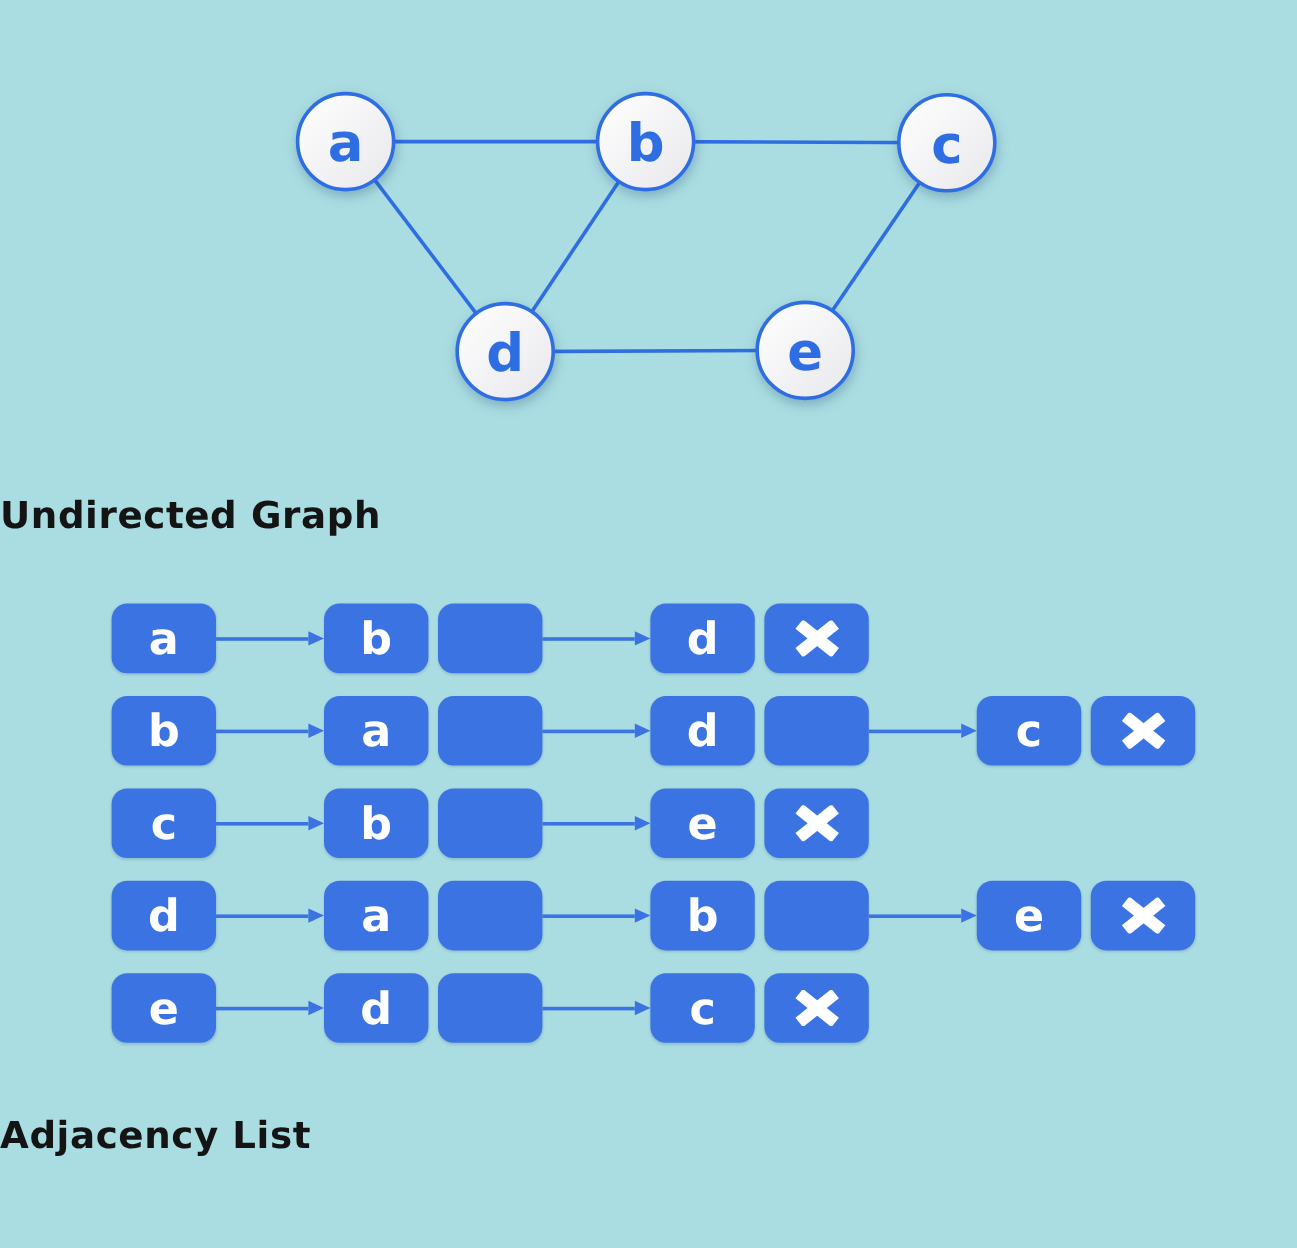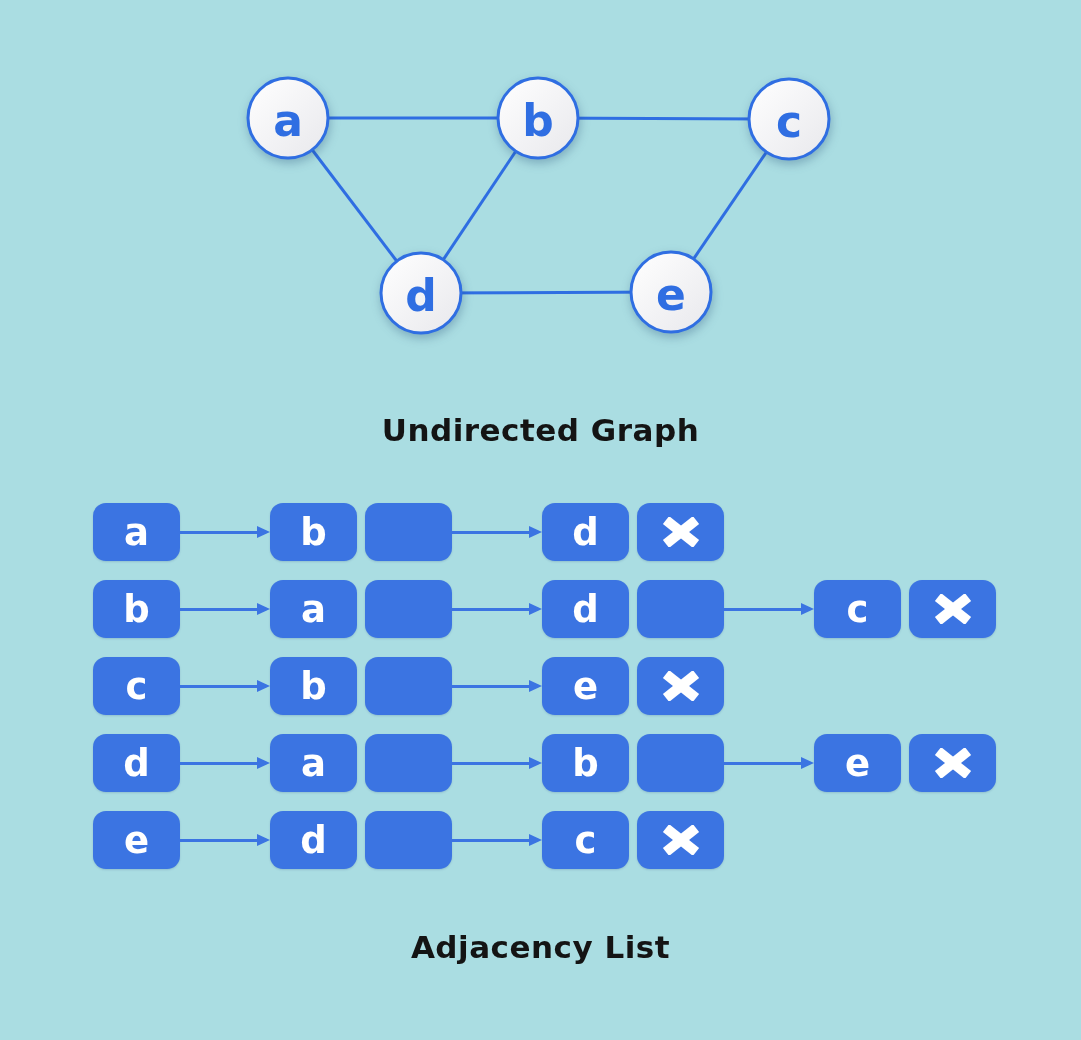--- a/index.html
+++ b/index.html
@@ -10,21 +10,21 @@
   }
   #graph-svg{position:absolute;left:0;top:0;}
   .edge{stroke:var(--accent,#2f6ee2);stroke-width:3;}
   .node{filter:drop-shadow(1px 4px 5px rgba(25,65,110,.30));}
   .node-circle{stroke:var(--accent,#2f6ee2);stroke-width:3;}
   .node-label{
     fill:var(--accent,#2f6ee2);font-size:44px;font-weight:700;
     font-family:"DejaVu Sans","Liberation Sans",sans-serif;
   }
   .title{
-    position:absolute;left:0;width:100%;text-align:center;
+    position:absolute;left:0;width:100%;text-align:left;
     font-size:31px;font-weight:700;letter-spacing:.5px;
     color:var(--title,#141414);
   }
   #graph-title{top:386px;}
   #adj-title{top:903px;}
   #adj-rows{position:absolute;left:93px;top:503px;}
   .row{display:flex;align-items:center;height:58px;margin-bottom:19px;}
   .box{
     flex:none;width:87px;height:58px;border-radius:13px;
     background:var(--box,#3b74e2);

